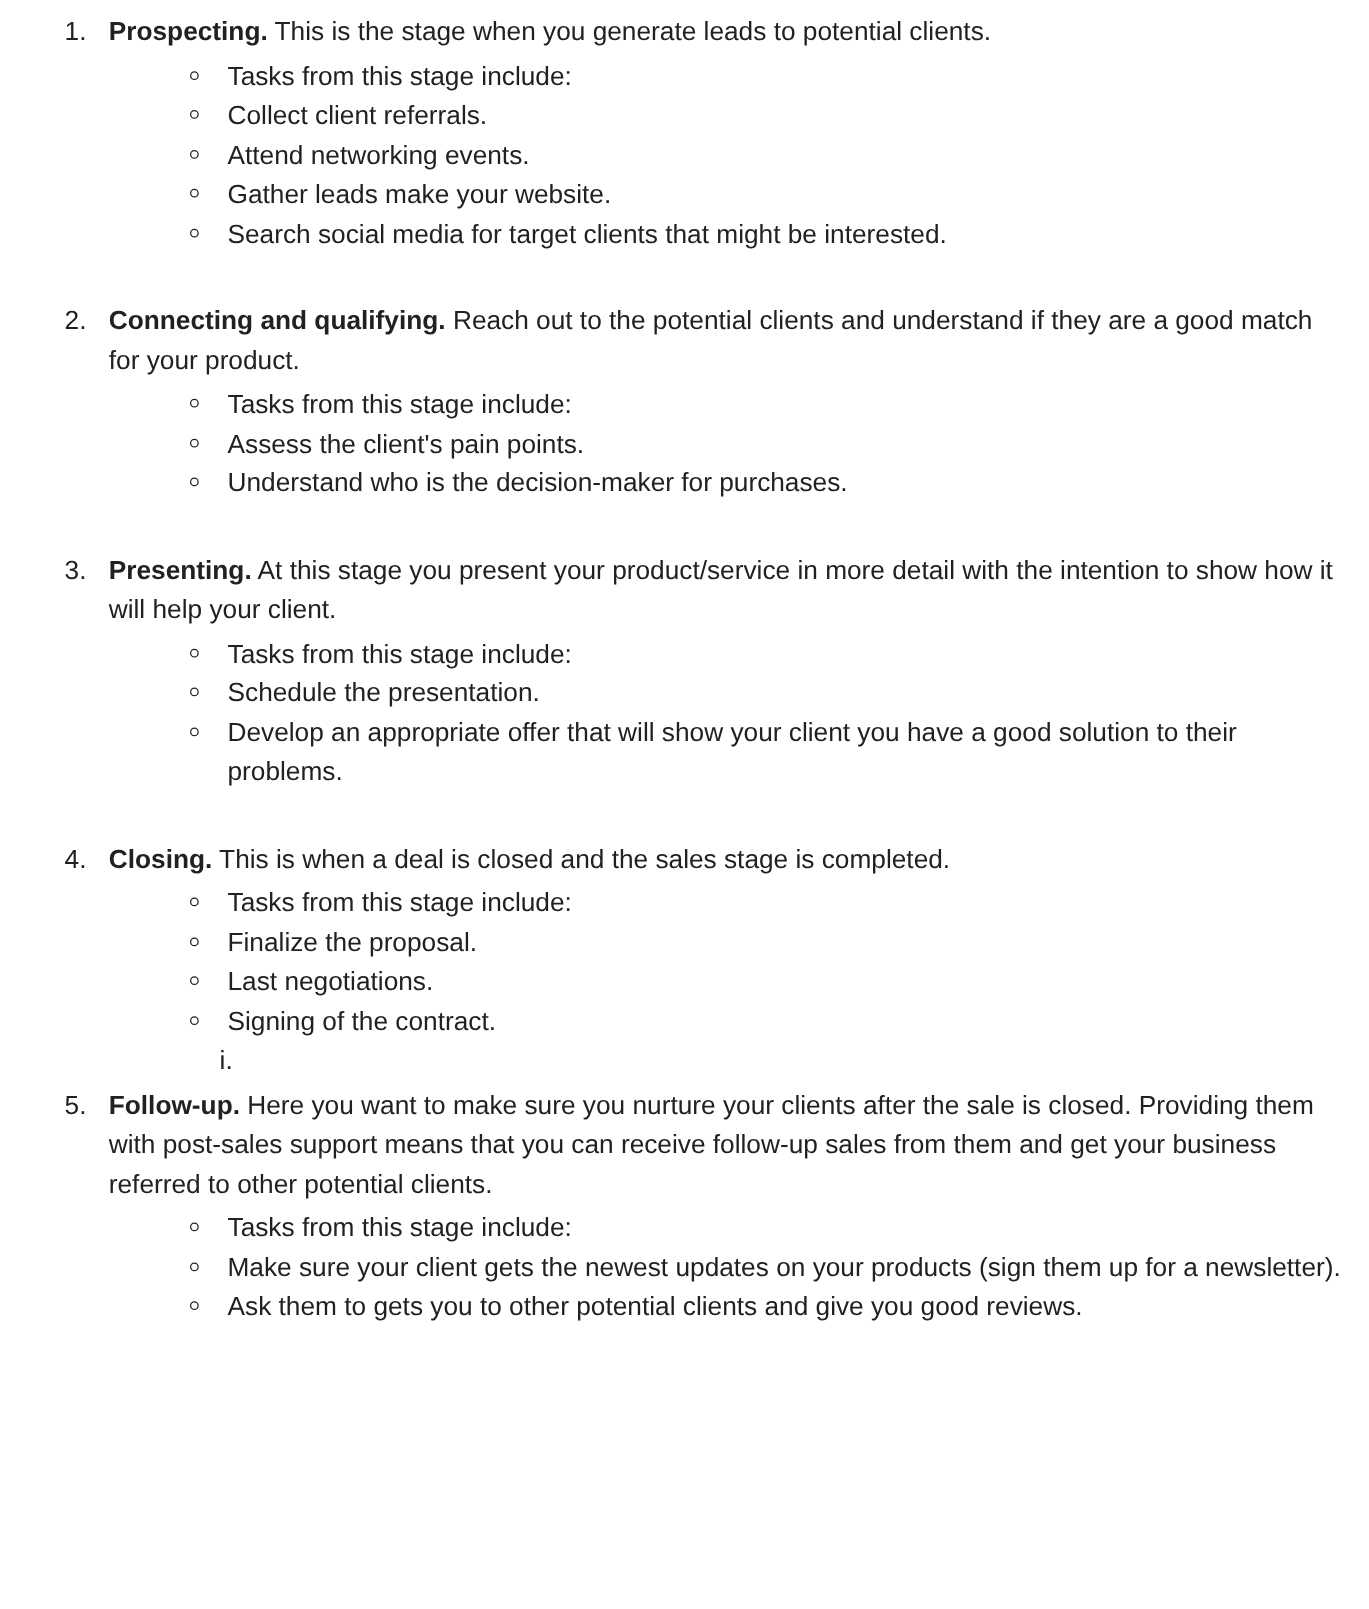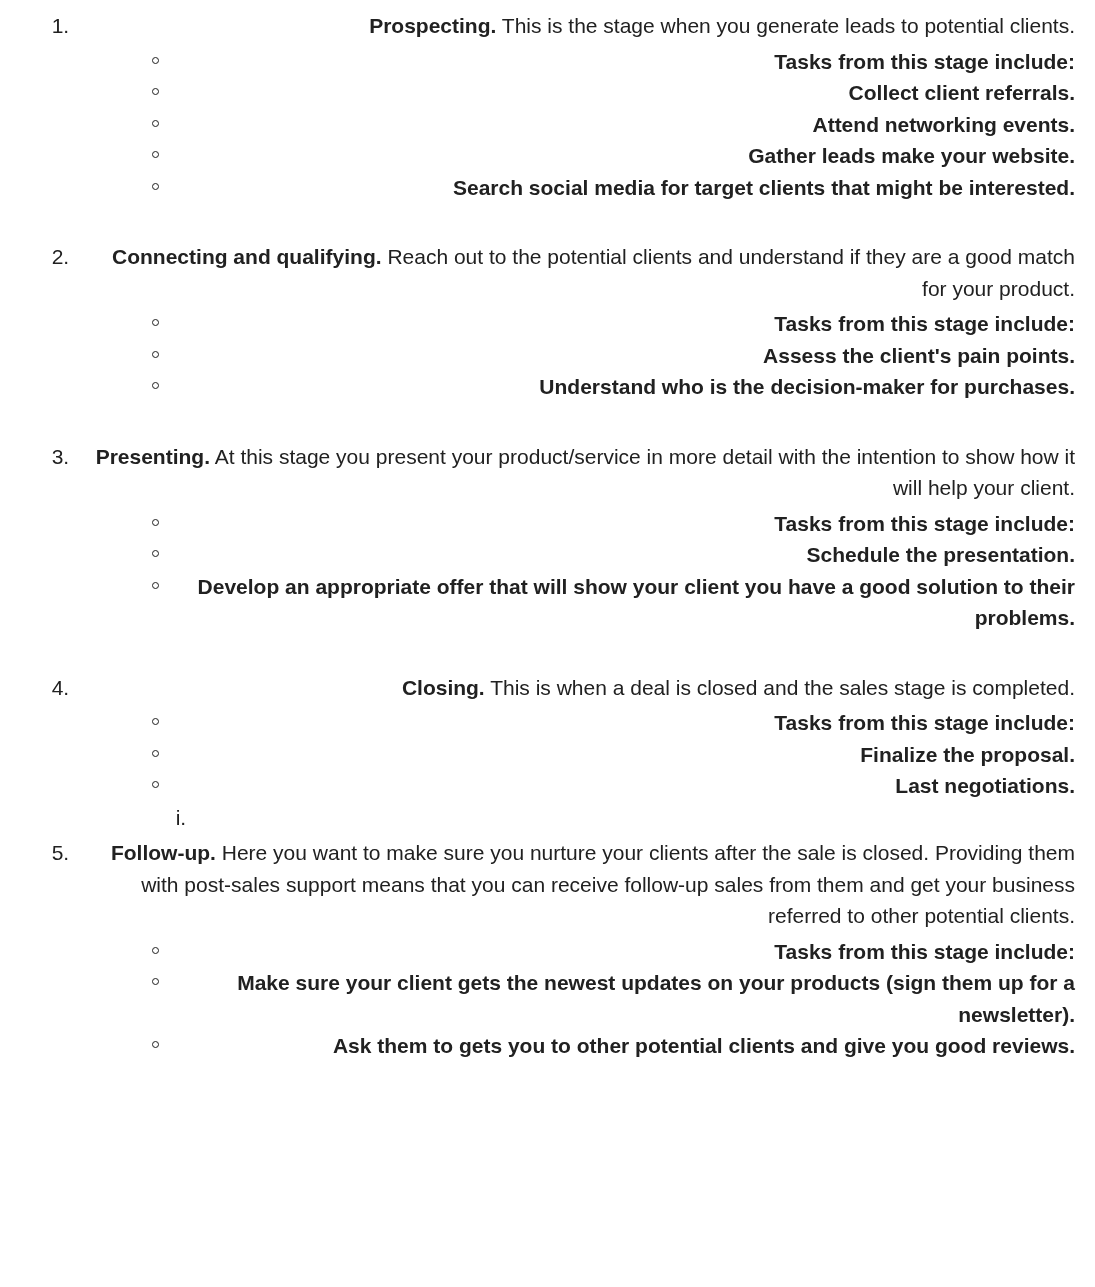--- a/index.html
+++ b/index.html
@@ -13,41 +13,39 @@
       box-sizing: border-box;
     }
     ol.main-list {
       list-style: decimal;
       padding-left: 55px;
       margin: 0;
     }
     ol.main-list > li {
       padding-left: 12px;
       margin-bottom: 38px;
-      text-align: right;
     }
     ol.main-list > li.tight {
       margin-bottom: 4px;
     }
     ol.main-list > li::marker {
       color: #212121;
     }
     .stage-title {
       font-weight: 700;
     }
     ul.sub-list {
       list-style: none;
       padding-left: 70px;
       margin: 4px 0 0 0;
     }
     ul.sub-list > li {
       position: relative;
       padding-left: 25px;
       margin: 0;
-      font-weight: bold;
     }
     ul.sub-list > li::before {
       content: "";
       position: absolute;
       left: -5px;
       top: 11px;
       width: 7px;
       height: 7px;
       border: 1.5px solid #212121;
       border-radius: 50%;
@@ -76,21 +74,21 @@
     <li><span class="stage-title">Connecting and qualifying.</span><span> Reach out to the potential clients and understand if they are a good match for your product.</span><ul class="sub-list">
         <li><span>Tasks from this stage include:</span></li>
         <li><span>Assess the client's pain points.</span></li>
         <li><span>Understand who is the decision-maker for purchases.</span></li>
       </ul></li>
     <li><span class="stage-title">Presenting.</span><span> At this stage you present your product/service in more detail with the intention to show how it will help your client.</span><ul class="sub-list">
         <li><span>Tasks from this stage include:</span></li>
         <li><span>Schedule the presentation.</span></li>
         <li><span>Develop an appropriate offer that will show your client you have a good solution to their problems.</span></li>
       </ul></li>
-    <li class="tight"><span class="stage-title">Closing.</span><span> This is when a deal is closed and the sales stage is completed.</span><ul class="sub-list"><li><span>Tasks from this stage include:</span></li><li><span>Finalize the proposal.</span></li><li><span>Last negotiations.</span></li><span></span></ul><ol class="roman-list">
+    <li class="tight"><span class="stage-title">Closing.</span><span> This is when a deal is closed and the sales stage is completed.</span><ul class="sub-list"><li><span>Tasks from this stage include:</span></li><li><span>Finalize the proposal.</span></li><li><span>Last negotiations.</span></li><li><span>Signing of the contract.</span></li><span></span></ul><ol class="roman-list">
         <li><span></span></li>
       </ol></li>
     <li><span class="stage-title">Follow-up.</span><span> Here you want to make sure you nurture your clients after the sale is closed. Providing them with post-sales support means that you can receive follow-up sales from them and get your business referred to other potential clients.</span><ul class="sub-list">
         <li><span>Tasks from this stage include:</span></li>
         <li><span>Make sure your client gets the newest updates on your products (sign them up for a newsletter).</span></li>
         <li><span>Ask them to gets you to other potential clients and give you good reviews.</span></li>
       </ul></li>
   </ol>
 
 </body></html>

